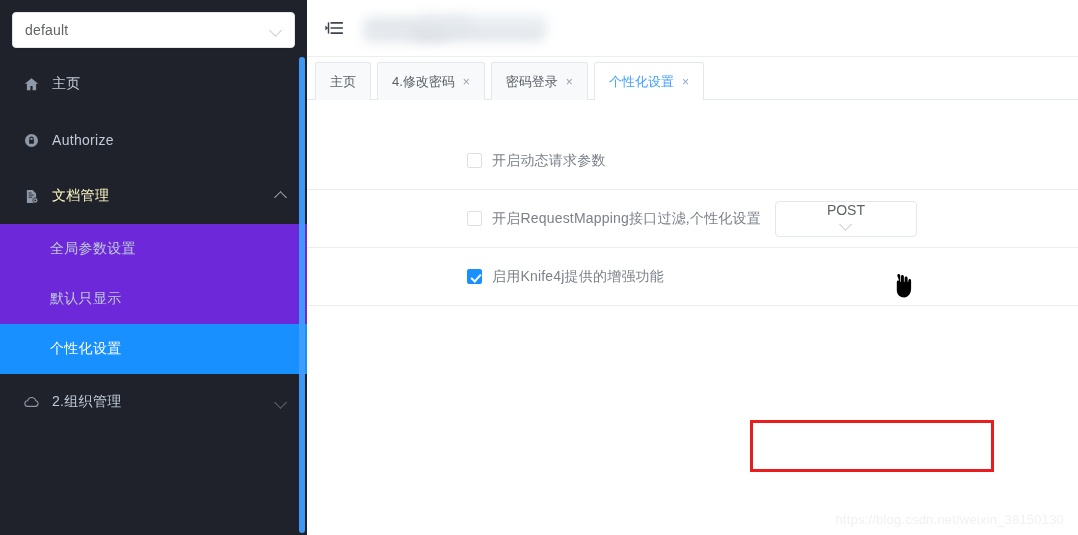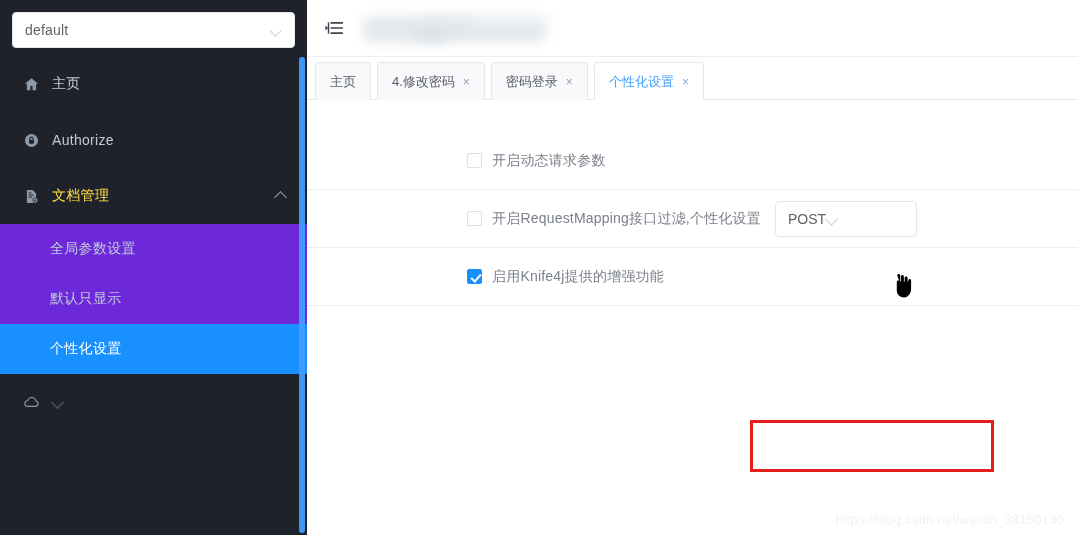--- a/index.html
+++ b/index.html
@@ -104,21 +104,21 @@
     display: inline-flex;
     align-items: center;
     justify-content: center;
     color: #8d98a8;
   }
   .menu-item .mi-label {
     flex: 1 1 auto;
     letter-spacing: .3px;
   }
   .menu-item.group-open {
-    color: #fde047;
+    color: #fef9c3;
   }
   .submenu {
     background: #6d28d9;
   }
   .submenu .sub-item {
     height: 50px;
     display: flex;
     align-items: center;
     padding-left: 50px;
     font-size: 14px;
@@ -294,20 +294,21 @@
     margin-left: 14px;
     width: 142px;
     height: 36px;
     border: 1px solid #e4e7ed;
     border-radius: 4px;
     display: flex;
     align-items: center;
     padding: 0 12px;
     box-sizing: border-box;
     cursor: pointer;
+    flex-direction: column;
   }
   .mini-select .ms-val {
     font-size: 14px;
     color: #606266;
   }
 
   .highlight-box {
     position: absolute;
     left: 443px;
     top: 320px;
@@ -402,20 +403,21 @@
         </div>
       </div>
 
 
       <div class="menu-item">
         <span class="mi-icon">
           <svg width="17" height="14" viewBox="0 0 24 18" fill="none" stroke="currentColor" stroke-width="1.5">
             <path d="M6.4 15.2h11.2a4.1 4.1 0 0 0 .4-8.1A5.8 5.8 0 0 0 6.7 7.3a3.9 3.9 0 0 0-.3 7.9z"></path>
           </svg>
         </span>
+        <span class="mi-label">2.组织管理</span>
         <span class="caret-down"></span>
       </div>
 
     </nav>
 
     <div class="sidebar-scrollbar"></div>
   </aside>
 
   <section class="main">
 

